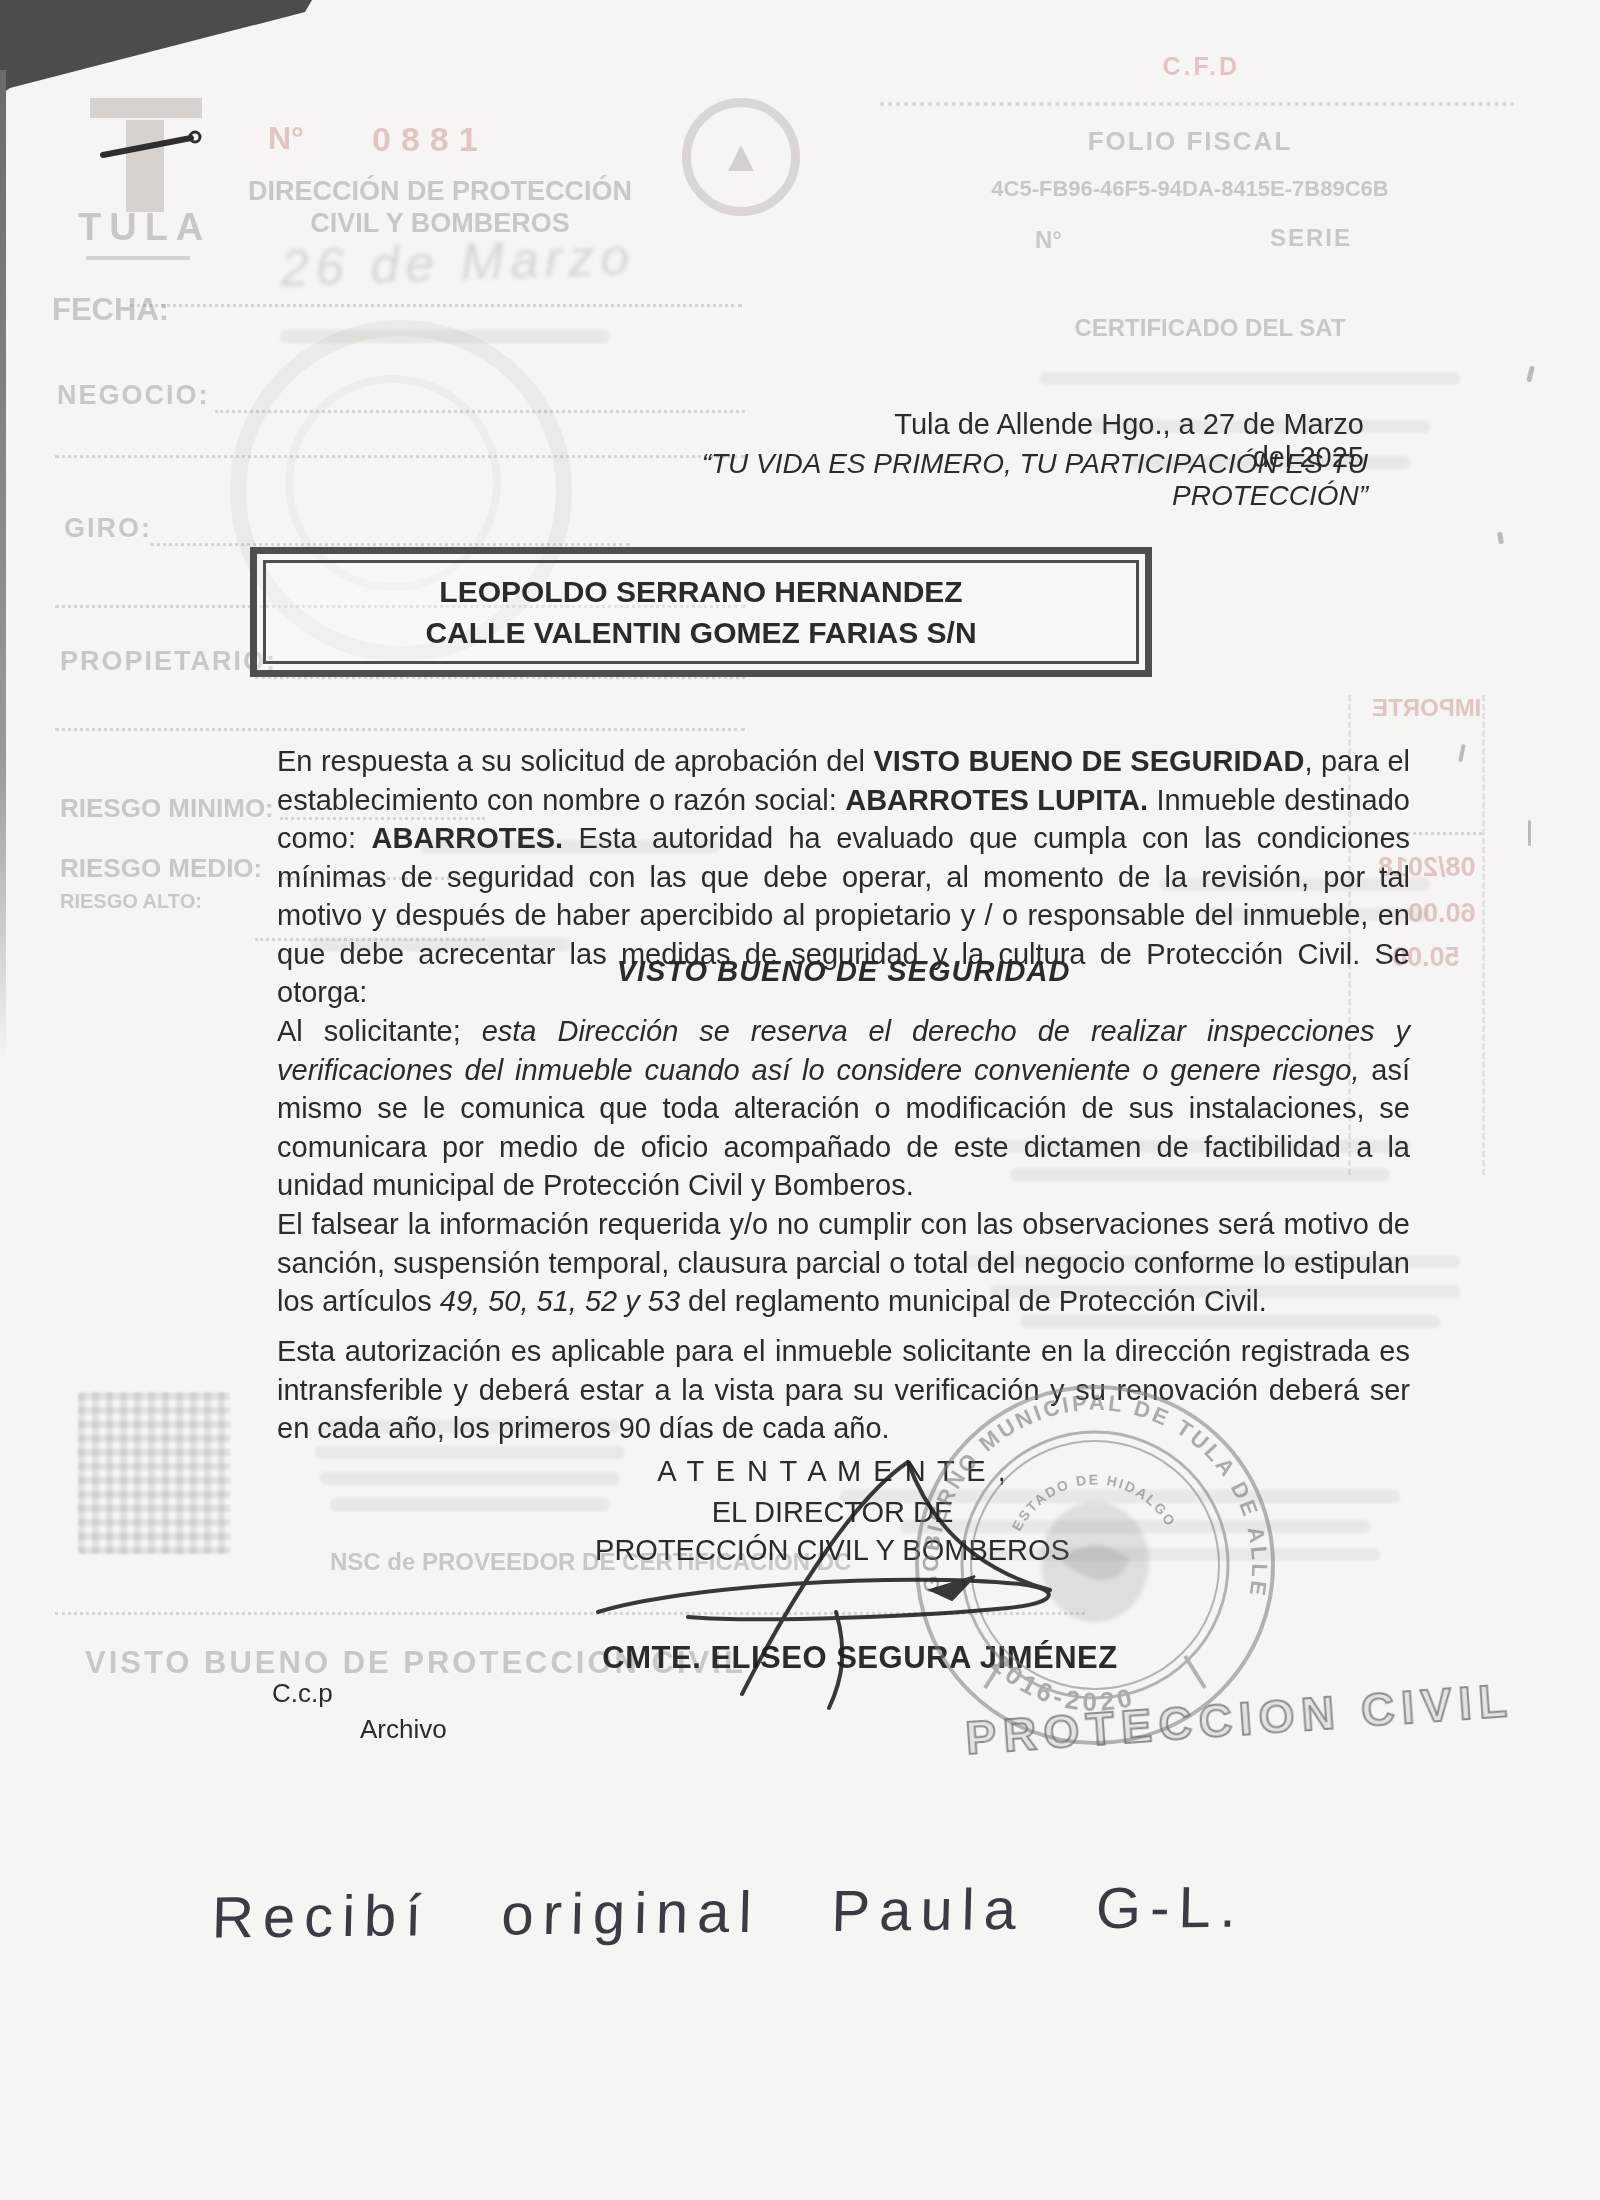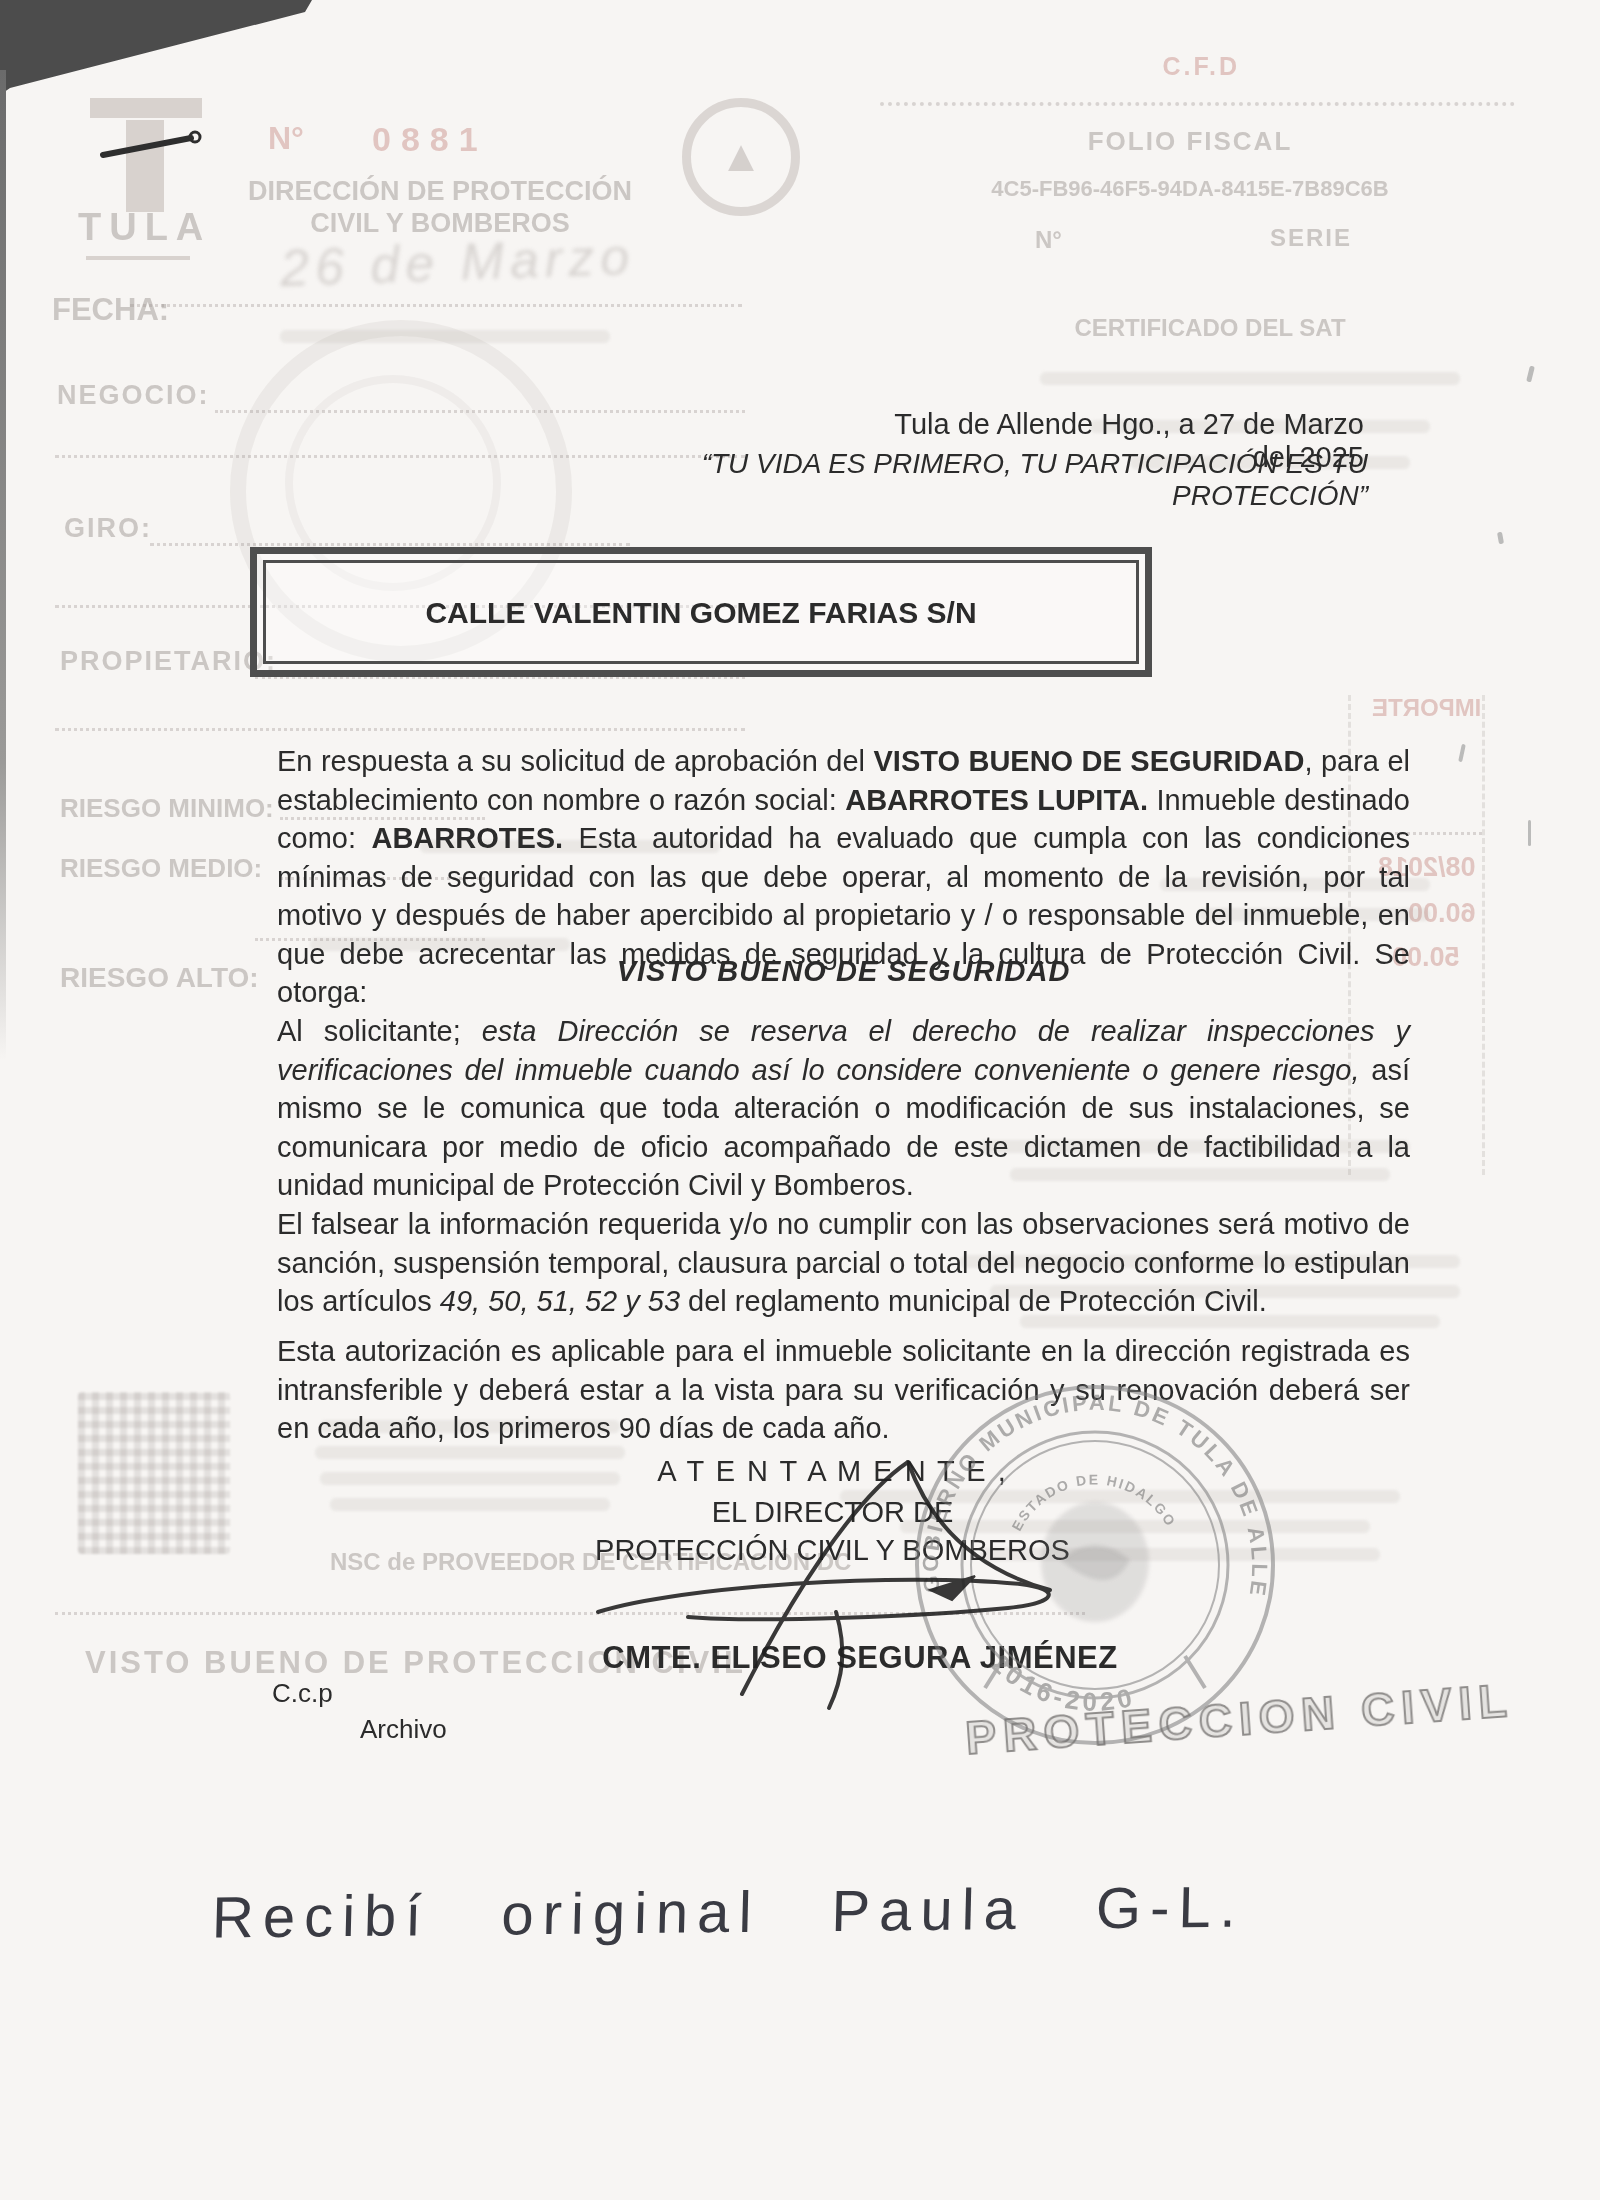--- a/index.html
+++ b/index.html
@@ -78,21 +78,21 @@
     <div class="abs ghost" style="left:64px;top:513px;font-size:27px;font-weight:bold;letter-spacing:2px;">GIRO:</div>
     <div class="abs dots" style="left:150px;top:543px;width:480px;"></div>
     <div class="abs dots" style="left:55px;top:605px;width:690px;"></div>
     <div class="abs ghost" style="left:60px;top:646px;font-size:27px;font-weight:bold;letter-spacing:2px;">PROPIETARIO:</div>
     <div class="abs dots" style="left:255px;top:676px;width:490px;"></div>
     <div class="abs dots" style="left:55px;top:728px;width:690px;"></div>
     <div class="abs ghost" style="left:60px;top:793px;font-size:26px;font-weight:bold;">RIESGO MINIMO:</div>
     <div class="abs dots" style="left:280px;top:817px;width:205px;"></div>
     <div class="abs ghost" style="left:60px;top:853px;font-size:26px;font-weight:bold;">RIESGO MEDIO:</div>
     <div class="abs dots" style="left:280px;top:877px;width:205px;"></div>
-    <div class="abs ghost" style="left:60px;top:962px;font-size:28px;font-weight:bold;">RIESGO ALTO:</div>
+    <div class="abs ghost" style="left:60px;top:890px;font-size:20px;font-weight:bold;">RIESGO ALTO:</div>
     <div class="abs dots" style="left:255px;top:938px;width:230px;"></div>
 
     <div class="abs ghost-pink" style="left:1120px;top:52px;width:120px;text-align:right;font-size:25px;font-weight:bold;letter-spacing:3px;">C.F.D</div>
     <div class="abs dots" style="left:880px;top:102px;width:635px;border-top-width:4px;"></div>
     <div class="abs ghost" style="left:1040px;top:126px;width:300px;text-align:center;font-size:26px;font-weight:bold;letter-spacing:2px;">FOLIO FISCAL</div>
     <div class="abs ghost" style="left:950px;top:176px;width:480px;text-align:center;font-size:22px;font-weight:bold;">4C5-FB96-46F5-94DA-8415E-7B89C6B</div>
     <div class="abs ghost" style="left:1035px;top:226px;font-size:24px;font-weight:bold;">N°</div>
     <div class="abs ghost" style="left:1270px;top:224px;font-size:24px;font-weight:bold;letter-spacing:2px;">SERIE</div>
     <div class="abs ghost" style="left:1000px;top:314px;width:420px;text-align:center;font-size:24px;font-weight:bold;">CERTIFICADO DEL SAT</div>
     <div class="abs bar" style="left:1040px;top:372px;width:420px;"></div>
@@ -139,20 +139,21 @@
   <div class="abs speck" style="left:1528px;top:366px;width:5px;height:16px;transform:rotate(14deg);"></div>
   <div class="abs speck" style="left:1498px;top:532px;width:5px;height:12px;transform:rotate(-10deg);"></div>
   <div class="abs speck" style="left:1460px;top:744px;width:4px;height:18px;transform:rotate(12deg);"></div>
   <div class="abs speck" style="left:1528px;top:820px;width:3px;height:26px;"></div>
 
   <div class="abs dateline" style="left:880px;top:408px;width:484px;">Tula de Allende Hgo.,  a  27 de Marzo del 2025</div>
   <div class="abs motto" style="left:640px;top:448px;width:728px;">“TU VIDA ES PRIMERO, TU PARTICIPACIÓN ES TU PROTECCIÓN”</div>
 
   <div class="abs recipient-box" style="left:250px;top:547px;width:888px;height:116px;">
     <div class="recipient-inner">
+      <div>LEOPOLDO SERRANO HERNANDEZ</div>
       <div>CALLE VALENTIN GOMEZ FARIAS S/N</div>
     </div>
   </div>
 
   <div class="abs para" style="left:277px;top:742px;width:1133px;"><span>En respuesta a su solicitud de aprobación del </span><span style="font-weight: bold;">VISTO BUENO  DE SEGURIDAD</span><span>, para el establecimiento con nombre o razón social: </span><span style="font-weight: bold;">ABARROTES LUPITA.</span><span> Inmueble destinado como: </span><span style="font-weight: bold;">ABARROTES.</span><span> Esta autoridad ha evaluado que cumpla con las condiciones mínimas de seguridad con las que debe operar, al momento de la revisión, por tal motivo y después de haber apercibido al propietario y / o responsable del inmueble, en que debe acrecentar las medidas de seguridad y la cultura de Protección Civil. Se otorga:</span></div>
   <div class="abs heading" style="left:277px;top:955px;width:1133px;">VISTO BUENO DE SEGURIDAD</div>
   <div class="abs para" style="left:277px;top:1012px;width:1133px;"><span>Al solicitante; </span><span style="font-style: italic;">esta Dirección se reserva el derecho de realizar inspecciones y verificaciones del inmueble cuando así lo considere conveniente o genere riesgo,</span><span> así mismo se le comunica que toda alteración o modificación de sus instalaciones, se comunicara por medio de oficio acompañado de este dictamen de factibilidad a la unidad municipal de Protección Civil y Bomberos.</span></div>
   <div class="abs para" style="left:277px;top:1205px;width:1133px;"><span>El  falsear la información requerida y/o no cumplir con las observaciones será motivo de sanción, suspensión temporal, clausura parcial o total del negocio conforme lo estipulan los artículos </span><span style="font-style: italic;">49, 50, 51, 52 y 53</span><span> del reglamento municipal de Protección Civil.</span></div>
   <div class="abs para" style="left:277px;top:1332px;width:1133px;"><span>Esta autorización es aplicable para el inmueble solicitante en la dirección registrada es intransferible y deberá estar a la vista para su verificación y su  renovación deberá ser en cada año, los primeros 90 días de cada año.</span></div>
 

